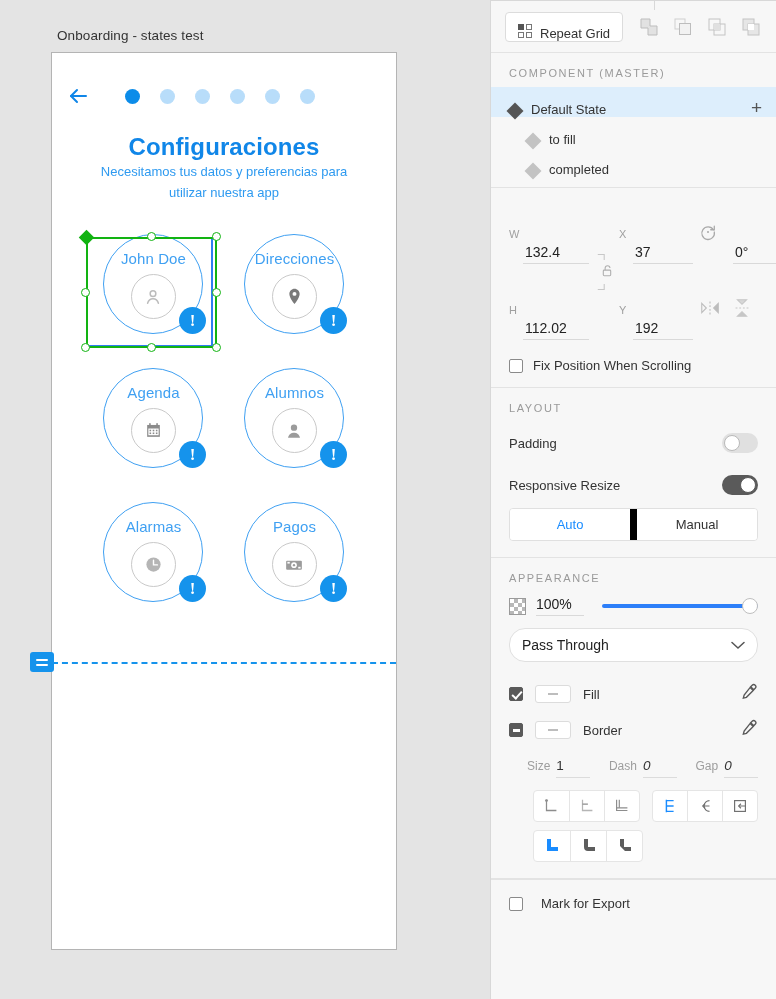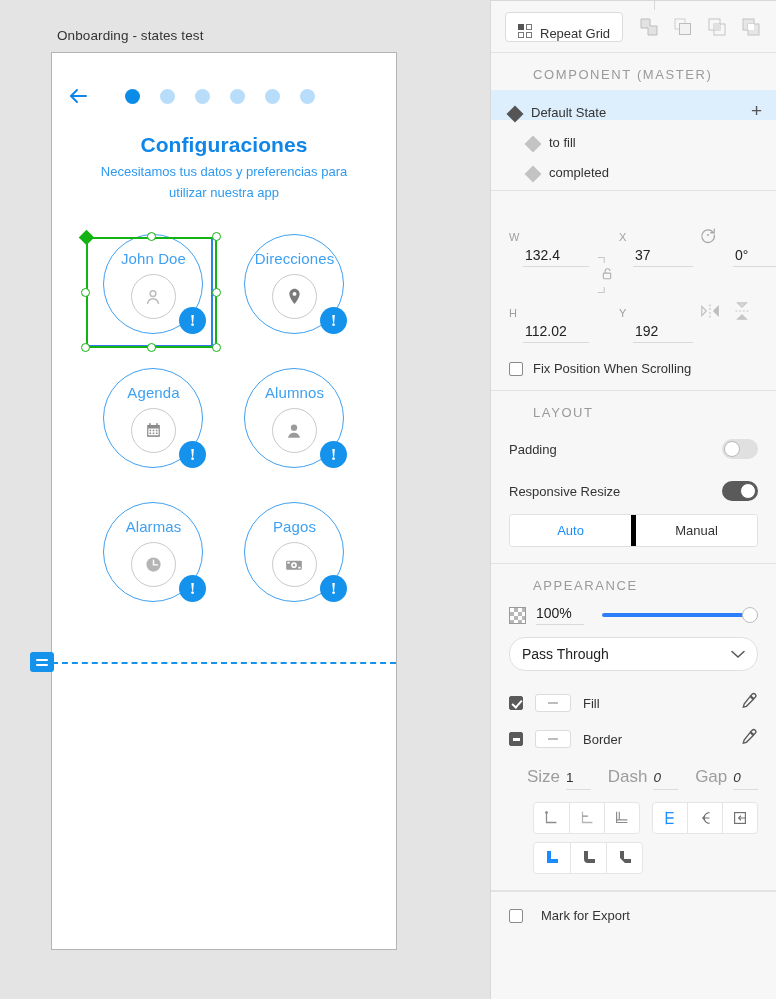--- a/index.html
+++ b/index.html
@@ -36,21 +36,21 @@
     position: absolute; left: 65px; top: 83px;
     width: 24px; height: 24px;
   }
   .dots { position: absolute; left: 124px; top: 88px; display: flex; gap: 20px; }
   .dot { width: 15px; height: 15px; border-radius: 50%; background: #b8ddfa; }
   .dot.active { background: #0c8ce9; }
 
   .ob-title {
     position: absolute; left: 0; right: 0; top: 132px;
     text-align: center;
-    font-size: 21px; font-weight: bold; color: #1086e8;
+    font-size: 24px; font-weight: bold; color: #1086e8;
     letter-spacing: .1px;
   }
   .ob-sub {
     position: absolute; left: 40px; right: 40px; top: 160px;
     text-align: center;
     font-size: 13px; color: #2e9af0; line-height: 21px;
   }
 
   
   .grid {
@@ -131,23 +131,22 @@
   
   .panel {
     position: relative;
     width: 286px; height: 999px;
     background: #f7f7f7;
     border-left: 1px solid #d8d8d8;
     flex: 0 0 286px;
   }
   .panel-sec { border-bottom: 1px solid #e3e3e3; }
   .sec-label {
-    font-size: 13px; color: #9a9a9a; letter-spacing: 1.6px;
+    font-size: 11px; color: #9a9a9a; letter-spacing: 1.6px;
     padding: 14px 14px 8px 18px;
-    margin-left: 24px;
   }
 
   
   .toolbar {
     display: flex; align-items: center;
     height: 52px; padding: 0 12px 0 14px;
     border-top: 1px solid #d8d8d8;
     position: relative;
   }
   .toolbar::before {
@@ -200,21 +199,21 @@
   
   .row { display: flex; align-items: center; padding: 0 18px; height: 42px; font-size: 13px; color: #333; }
   .row .sp { margin-left: auto; }
   .toggle { width: 36px; height: 20px; border-radius: 10px; background: #e0e0e0; position: relative; cursor: pointer; }
   .toggle .knob { position: absolute; top: 2px; left: 2px; width: 16px; height: 16px; border-radius: 50%; background: #fff; border: 1.4px solid #b9b9b9; }
   .toggle.on { background: #5a5a5a; }
   .toggle.on .knob { left: 18px; border-color: #5a5a5a; }
   .seg { display: flex; margin: 2px 18px 16px 18px; border: 1px solid #e0e0e0; border-radius: 4px; overflow: hidden; }
   .seg div { flex: 1; text-align: center; padding: 8px 0; font-size: 13px; background: #fff; cursor: pointer; color: #333; }
   .seg div.active { color: #1a8cff; }
-  .seg div + div { border-left: 5px solid #000000; }
+  .seg div + div { border-left: 7px solid #000000; }
 
   
   .opac-row { display: flex; align-items: center; gap: 10px; padding: 4px 18px 10px 18px; }
   .checker {
     width: 17px; height: 17px; border: 1.3px solid #9a9a9a; flex: 0 0 17px;
     background-color: #fff;
     background-image:
       linear-gradient(45deg, #b8b8b8 25%, transparent 25%, transparent 75%, #b8b8b8 75%),
       linear-gradient(45deg, #b8b8b8 25%, transparent 25%, transparent 75%, #b8b8b8 75%);
     background-size: 8px 8px; background-position: 0 0, 4px 4px;
@@ -232,21 +231,21 @@
   .fill-row { display: flex; align-items: center; gap: 12px; padding: 7px 18px; }
   .swatch {
     width: 36px; height: 18px; border: 1px solid #dcdcdc; border-radius: 3px; background: #fff;
     display: flex; align-items: center; justify-content: center; cursor: pointer;
   }
   .swatch .dashmark { width: 10px; height: 1.6px; background: #bdbdbd; }
   .fill-row .nm { font-size: 13px; color: #333; }
   .fill-row .dropper { margin-left: auto; cursor: pointer; }
 
   .sdg-row { display: flex; align-items: baseline; gap: 6px; padding: 10px 18px 2px 36px; }
-  .sdg-lbl { font-size: 17px; color: #9d9d9d; }
+  .sdg-lbl { font-size: 12px; color: #9d9d9d; }
   .sdg-val { font-size: 13.5px; color: #333; font-style: italic; border-bottom: 1px solid #dcdcdc; width: 50px; padding-bottom: 4px; }
   .sdg-val.active { font-style: normal; }
   .sdg-gapspace { width: 10px; }
 
   .btn-groups { display: flex; gap: 12px; padding: 10px 18px 0 42px; }
   .bgroup { display: flex; border: 1px solid #e5e5e5; border-radius: 4px; overflow: hidden; background: #fff; }
   .bgroup .b { width: 36px; height: 30px; display: flex; align-items: center; justify-content: center; cursor: pointer; }
   .bgroup .b + .b { border-left: 1px solid #e5e5e5; }
   .row2 { display: flex; padding: 8px 18px 16px 42px; }
 

